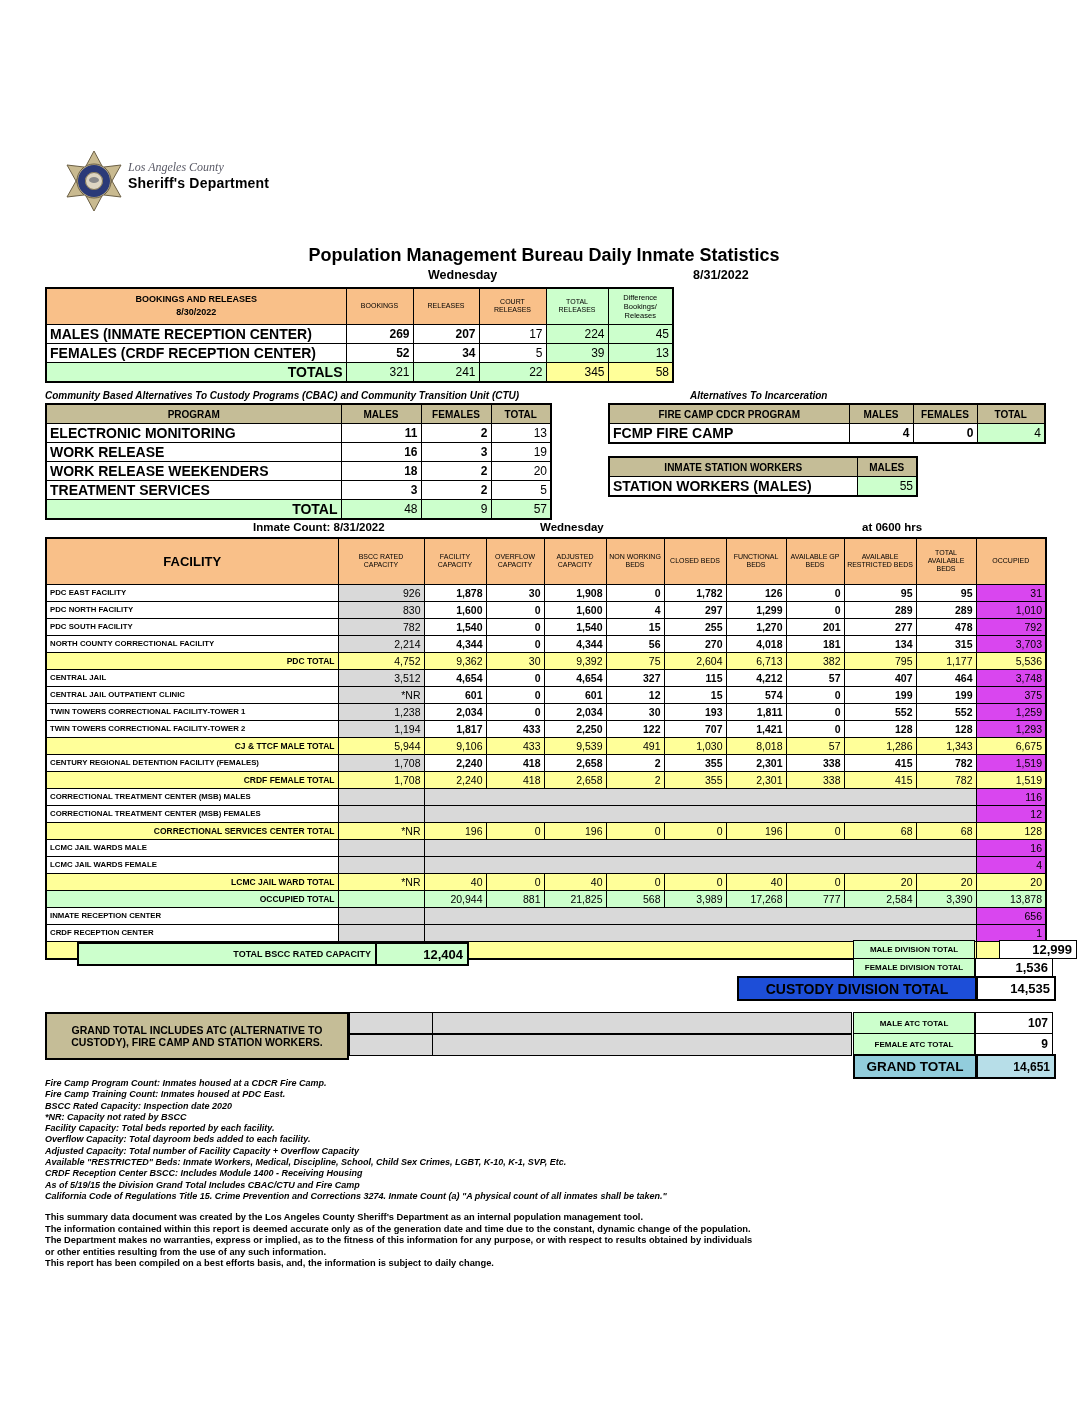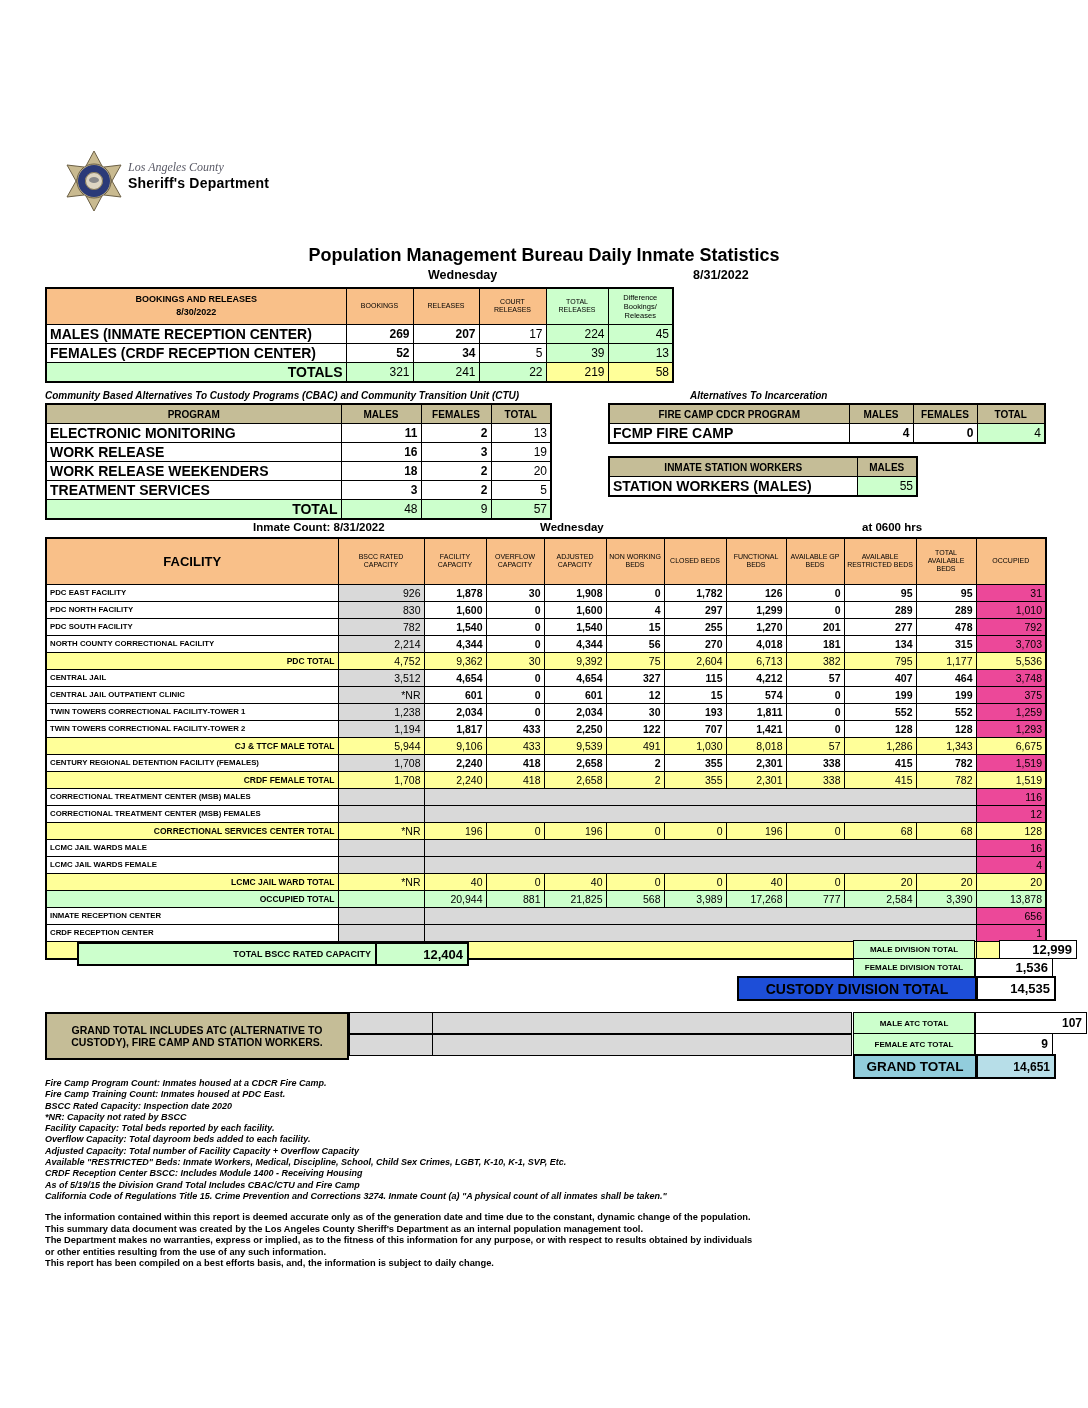--- a/index.html
+++ b/index.html
@@ -4,21 +4,21 @@
 <style>
   html,body{margin:0;padding:0;background:#fff;}
   .page{position:relative;width:1088px;height:1408px;background:#fff;
         font-family:"Liberation Sans",sans-serif;color:#000;overflow:hidden;}
   .abs{position:absolute;}
   table{border-collapse:collapse;table-layout:fixed;border:2px solid #000;}
   td{border:1px solid #000;padding:0 3px;overflow:hidden;white-space:nowrap;
      font-size:10px;height:16px;vertical-align:middle;}
   
   .peach{background:#F9C089;} .tan{background:#C5BD97;} .grn{background:#CCFFCC;}
-  .yel{background:#FFFF99;} .gry{background:#D9D9D9;} .blu{background:#ec4899;}
+  .yel{background:#FFFF99;} .gry{background:#D9D9D9;} .blu{background:#d946ef;}
   .teal{background:#92CDDC;} .lblu{background:#B7DEE8;} .wht{background:#fff;}
   
   .rt{text-align:right;} .ctr{text-align:center;} .bold{font-weight:bold;}
   .hdr{font-size:7px;text-align:center;white-space:normal;line-height:1.2;padding:1px 2px;}
   .lab{font-weight:bold;font-size:8.5px;}
   .num{text-align:right;font-size:10.5px;}
   
   .smtbl td{height:18px;}
   .smtbl .lab{font-size:14px;}
   .smtbl .num{font-size:12px;}
@@ -98,21 +98,21 @@
           <td class="num bold wht">34</td>
           <td class="num wht">5</td>
           <td class="num grn">39</td>
           <td class="num grn">13</td>
         </tr>
         <tr>
           <td class="lab grn rt">TOTALS</td>
           <td class="num grn">321</td>
           <td class="num grn">241</td>
           <td class="num grn">22</td>
-          <td class="num yel">219</td>
+          <td class="num yel">345</td>
           <td class="num yel">58</td>
         </tr>
       </tbody>
     </table>
 
   <div class="abs titleline" style="left:45px;top:390px;">Community Based Alternatives To Custody Programs (CBAC) and Community Transition Unit (CTU)</div>
   <table id="cbac" class="smtbl abs" style="left:45px;top:403px;width:505px;">
       <colgroup>
         <col style="width:295px">
         <col style="width:80px">
@@ -511,21 +511,21 @@
     <div>GRAND TOTAL INCLUDES ATC (ALTERNATIVE TO</div>
     <div>CUSTODY), FIRE CAMP AND STATION WORKERS.</div>
   </div>
   <div class="abs gry" style="left:349px;top:1012px;width:82px;height:20px;border:1px solid #000;"></div>
   <div class="abs gry" style="left:432px;top:1012px;width:418px;height:20px;border:1px solid #000;"></div>
   <div class="abs gry" style="left:349px;top:1034px;width:82px;height:20px;border:1px solid #000;"></div>
   <div class="abs gry" style="left:432px;top:1034px;width:418px;height:20px;border:1px solid #000;"></div>
 
   <div class="abs mini" style="left:853px;top:1012px;">
     <div class="mlab" style="width:120px;height:20px;">MALE ATC TOTAL</div>
-    <div class="mval" style="width:72px;height:20px;font-size:12px;padding-left:34px;">107</div>
+    <div class="mval" style="width:72px;height:20px;font-size:12px;">107</div>
   </div>
   <div class="abs mini" style="left:853px;top:1033px;">
     <div class="mlab" style="width:120px;height:20px;">FEMALE ATC TOTAL</div>
     <div class="mval" style="width:72px;height:20px;font-size:12px;">9</div>
   </div>
   <div class="abs mini" style="left:853px;top:1054px;">
     <div class="mlab teal" style="width:120px;height:21px;font-size:13.5px;border:2px solid #000;background:#92CDDC;">GRAND TOTAL</div>
     <div class="mval lblu" style="width:72px;height:21px;font-size:12px;border:2px solid #000;border-left:1px solid #000;background:#B7DEE8;">14,651</div>
   </div>
 
@@ -537,20 +537,20 @@
       <div>Facility Capacity: Total beds reported by each facility.</div>
       <div>Overflow Capacity: Total dayroom beds added to each facility.</div>
       <div>Adjusted Capacity: Total number of Facility Capacity + Overflow Capacity</div>
       <div>Available "RESTRICTED" Beds: Inmate Workers, Medical, Discipline, School, Child Sex Crimes,  LGBT, K-10, K-1, SVP, Etc.</div>
       <div>CRDF Reception Center BSCC: Includes Module 1400 - Receiving Housing</div>
       <div>As of 5/19/15 the Division Grand Total Includes CBAC/CTU and Fire Camp</div>
       <div>California Code of Regulations Title 15. Crime Prevention and Corrections 3274. Inmate Count (a) "A physical count of all inmates shall be taken."</div>
     </div>
 
   <div class="abs disc" style="left:45px;top:1212px;">
+      <div>This summary data document was created by the Los Angeles County Sheriff's Department as an internal population management tool.</div>
       <div>The information contained within this report is deemed accurate only as of the generation date and time due to the constant, dynamic change of the population.</div>
-      <div>This summary data document was created by the Los Angeles County Sheriff's Department as an internal population management tool.</div>
       <div>The Department makes no warranties, express or implied, as to the fitness of this information for any purpose, or with respect to results obtained by individuals</div>
       <div>or other entities resulting from the use of any such information.</div>
       <div>This report has been compiled on a best efforts basis, and, the information is subject to daily change.</div>
     </div>
 
 </div>
 
 </body></html>

